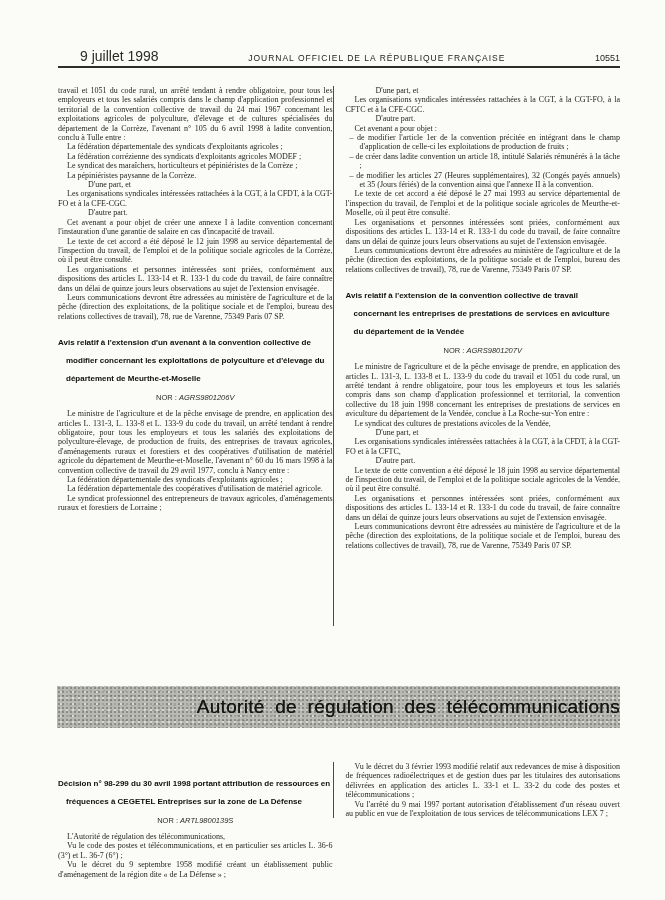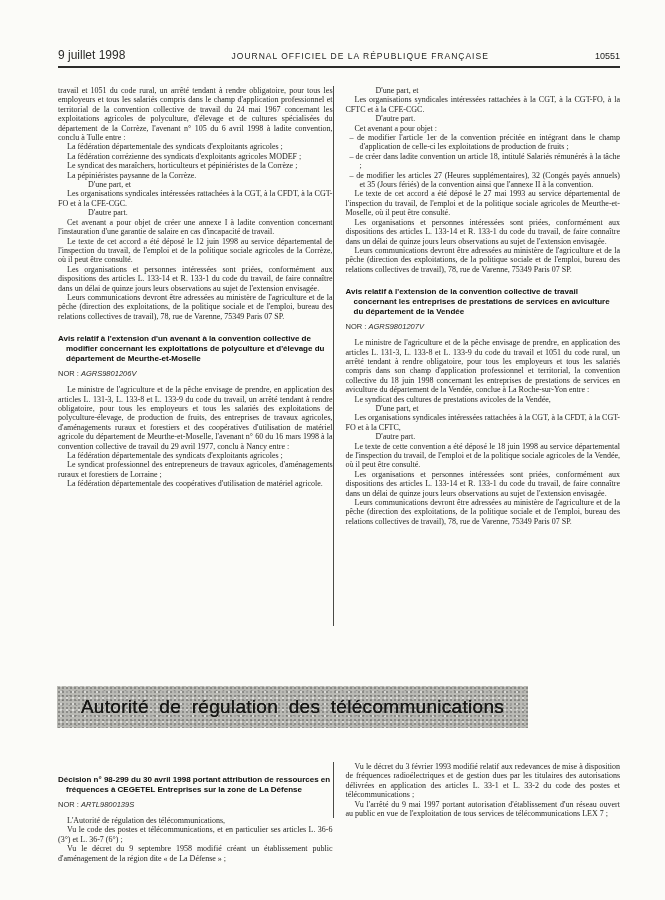--- a/index.html
+++ b/index.html
@@ -11,21 +11,21 @@
     font-family:"Liberation Serif", serif;
     color:#1e1e1c;
     margin:0 auto;
   }
   
   .jo-header{
     position:absolute;top:48px;left:58px;width:562px;
     display:flex;justify-content:space-between;align-items:baseline;
     font-family:"Liberation Sans", sans-serif;
   }
-  .jo-date{font-size:12px;color:#2a2a28;}
+  .jo-date{font-size:14px;color:#2a2a28;margin-left:22px;}
   .jo-title{font-size:8.5px;letter-spacing:1px;color:#1c1c1a;}
   .jo-page{font-size:9px;color:#1c1c1a;}
   .jo-rule{
     position:absolute;top:66px;left:58px;width:562px;height:2px;
     background:#2d2d2b;
   }
   
   .cols{
     position:absolute;left:58px;width:562px;
     display:flex;
@@ -41,43 +41,43 @@
     font-size:8px;line-height:9.4px;
     text-align:justify;
   }
   .blk.lead{text-indent:0;}
   .blk.para{text-indent:9px;}
   .blk.part{text-indent:0;padding-left:30px;text-align:left;}
   .blk.dash{padding-left:14px;text-indent:-10px;}
   .blk.heading{
     font-family:"Liberation Sans", sans-serif;
     font-weight:bold;color:#0f0f0d;
-    font-size:8px;line-height:10px;
+    font-size:8px;line-height:18px;
     text-align:left;
     padding-left:8px;text-indent:-8px;
     margin-top:13px;margin-bottom:5px;
   }
   .blk.nor{
     font-family:"Liberation Sans", sans-serif;
     font-size:7.5px;line-height:9px;
-    text-align:left;text-indent:0;
+    text-align:center;text-indent:0;
     margin:4px 0 7px 0;color:#2a2a28;
   }
   .nor-value{font-style:italic;}
   
   .banner{
-    position:absolute;top:686px;left:57px;width:471px;height:42px;
+    position:absolute;top:686px;left:57px;width:563px;height:42px;
     background-color:#b9b9b4;
     background-image:
       radial-gradient(rgba(30,30,28,0.30) 0.8px, transparent 1.1px),
       radial-gradient(rgba(30,30,28,0.22) 0.8px, transparent 1.1px),
       radial-gradient(rgba(255,255,255,0.45) 0.8px, transparent 1.1px);
     background-size:4px 4px, 7px 5px, 6px 6px;
     background-position:0 0, 2px 2px, 1px 3px;
-    display:flex;align-items:center;justify-content:center;
+    display:flex;align-items:center;justify-content:flex-end;
   }
   .banner-title{
     font-family:"Liberation Sans", sans-serif;
     font-size:19px;letter-spacing:0.3px;word-spacing:5px;
     color:#161614;
     text-shadow:0 0 0.5px #161614;
     white-space:nowrap;
   }
 </style>
 </head>
@@ -103,22 +103,22 @@
         <p class="blk para">Les organisations syndicales intéressées rattachées à la CGT, à la CFDT, à la CGT-FO et à la CFE-CGC.</p>
         <p class="blk part">D'autre part.</p>
         <p class="blk para">Cet avenant a pour objet de créer une annexe I à ladite convention concernant l'instauration d'une garantie de salaire en cas d'incapacité de travail.</p>
         <p class="blk para">Le texte de cet accord a été déposé le 12 juin 1998 au service départemental de l'inspection du travail, de l'emploi et de la politique sociale agricoles de la Corrèze, où il peut être consulté.</p>
         <p class="blk para">Les organisations et personnes intéressées sont priées, conformément aux dispositions des articles L. 133-14 et R. 133-1 du code du travail, de faire connaître dans un délai de quinze jours leurs observations au sujet de l'extension envisagée.</p>
         <p class="blk para">Leurs communications devront être adressées au ministère de l'agriculture et de la pêche (direction des exploitations, de la politique sociale et de l'emploi, bureau des relations collectives de travail), 78, rue de Varenne, 75349 Paris 07 SP.</p>
         <p class="blk heading">Avis relatif à l'extension d'un avenant à la convention collective de modifier concernant les exploitations de polyculture et d'élevage du département de Meurthe-et-Moselle</p>
         <p class="blk nor"><span class="nor-label">NOR :</span>&nbsp;<span class="nor-value">AGRS9801206V</span></p>
         <p class="blk para">Le ministre de l'agriculture et de la pêche envisage de prendre, en application des articles L. 131-3, L. 133-8 et L. 133-9 du code du travail, un arrêté tendant à rendre obligatoire, pour tous les employeurs et tous les salariés des exploitations de polyculture-élevage, de production de fruits, des entreprises de travaux agricoles, d'aménagements ruraux et forestiers et des coopératives d'utilisation de matériel agricole du département de Meurthe-et-Moselle, l'avenant n° 60 du 16 mars 1998 à la convention collective de travail du 29 avril 1977, conclu à Nancy entre :</p>
         <p class="blk para">La fédération départementale des syndicats d'exploitants agricoles ;</p>
+        <p class="blk para">La fédération départementale des coopératives d'utilisation de matériel agricole.</p>
         <p class="blk para">Le syndicat professionnel des entrepreneurs de travaux agricoles, d'aménagements ruraux et forestiers de Lorraine ;</p>
-        <p class="blk para">La fédération départementale des coopératives d'utilisation de matériel agricole.</p>
       </div>
     <div class="col col-right" id="col-top-right">
         <p class="blk part">D'une part, et</p>
         <p class="blk para">Les organisations syndicales intéressées rattachées à la CGT, à la CGT-FO, à la CFTC et à la CFE-CGC.</p>
         <p class="blk part">D'autre part.</p>
         <p class="blk para">Cet avenant a pour objet :</p>
         <p class="blk dash">– de modifier l'article 1er de la convention précitée en intégrant dans le champ d'application de celle-ci les exploitations de production de fruits ;</p>
         <p class="blk dash">– de créer dans ladite convention un article 18, intitulé Salariés rémunérés à la tâche ;</p>
         <p class="blk dash">– de modifier les articles 27 (Heures supplémentaires), 32 (Congés payés annuels) et 35 (Jours fériés) de la convention ainsi que l'annexe II à la convention.</p>
         <p class="blk para">Le texte de cet accord a été déposé le 27 mai 1993 au service départemental de l'inspection du travail, de l'emploi et de la politique sociale agricoles de Meurthe-et-Moselle, où il peut être consulté.</p>

